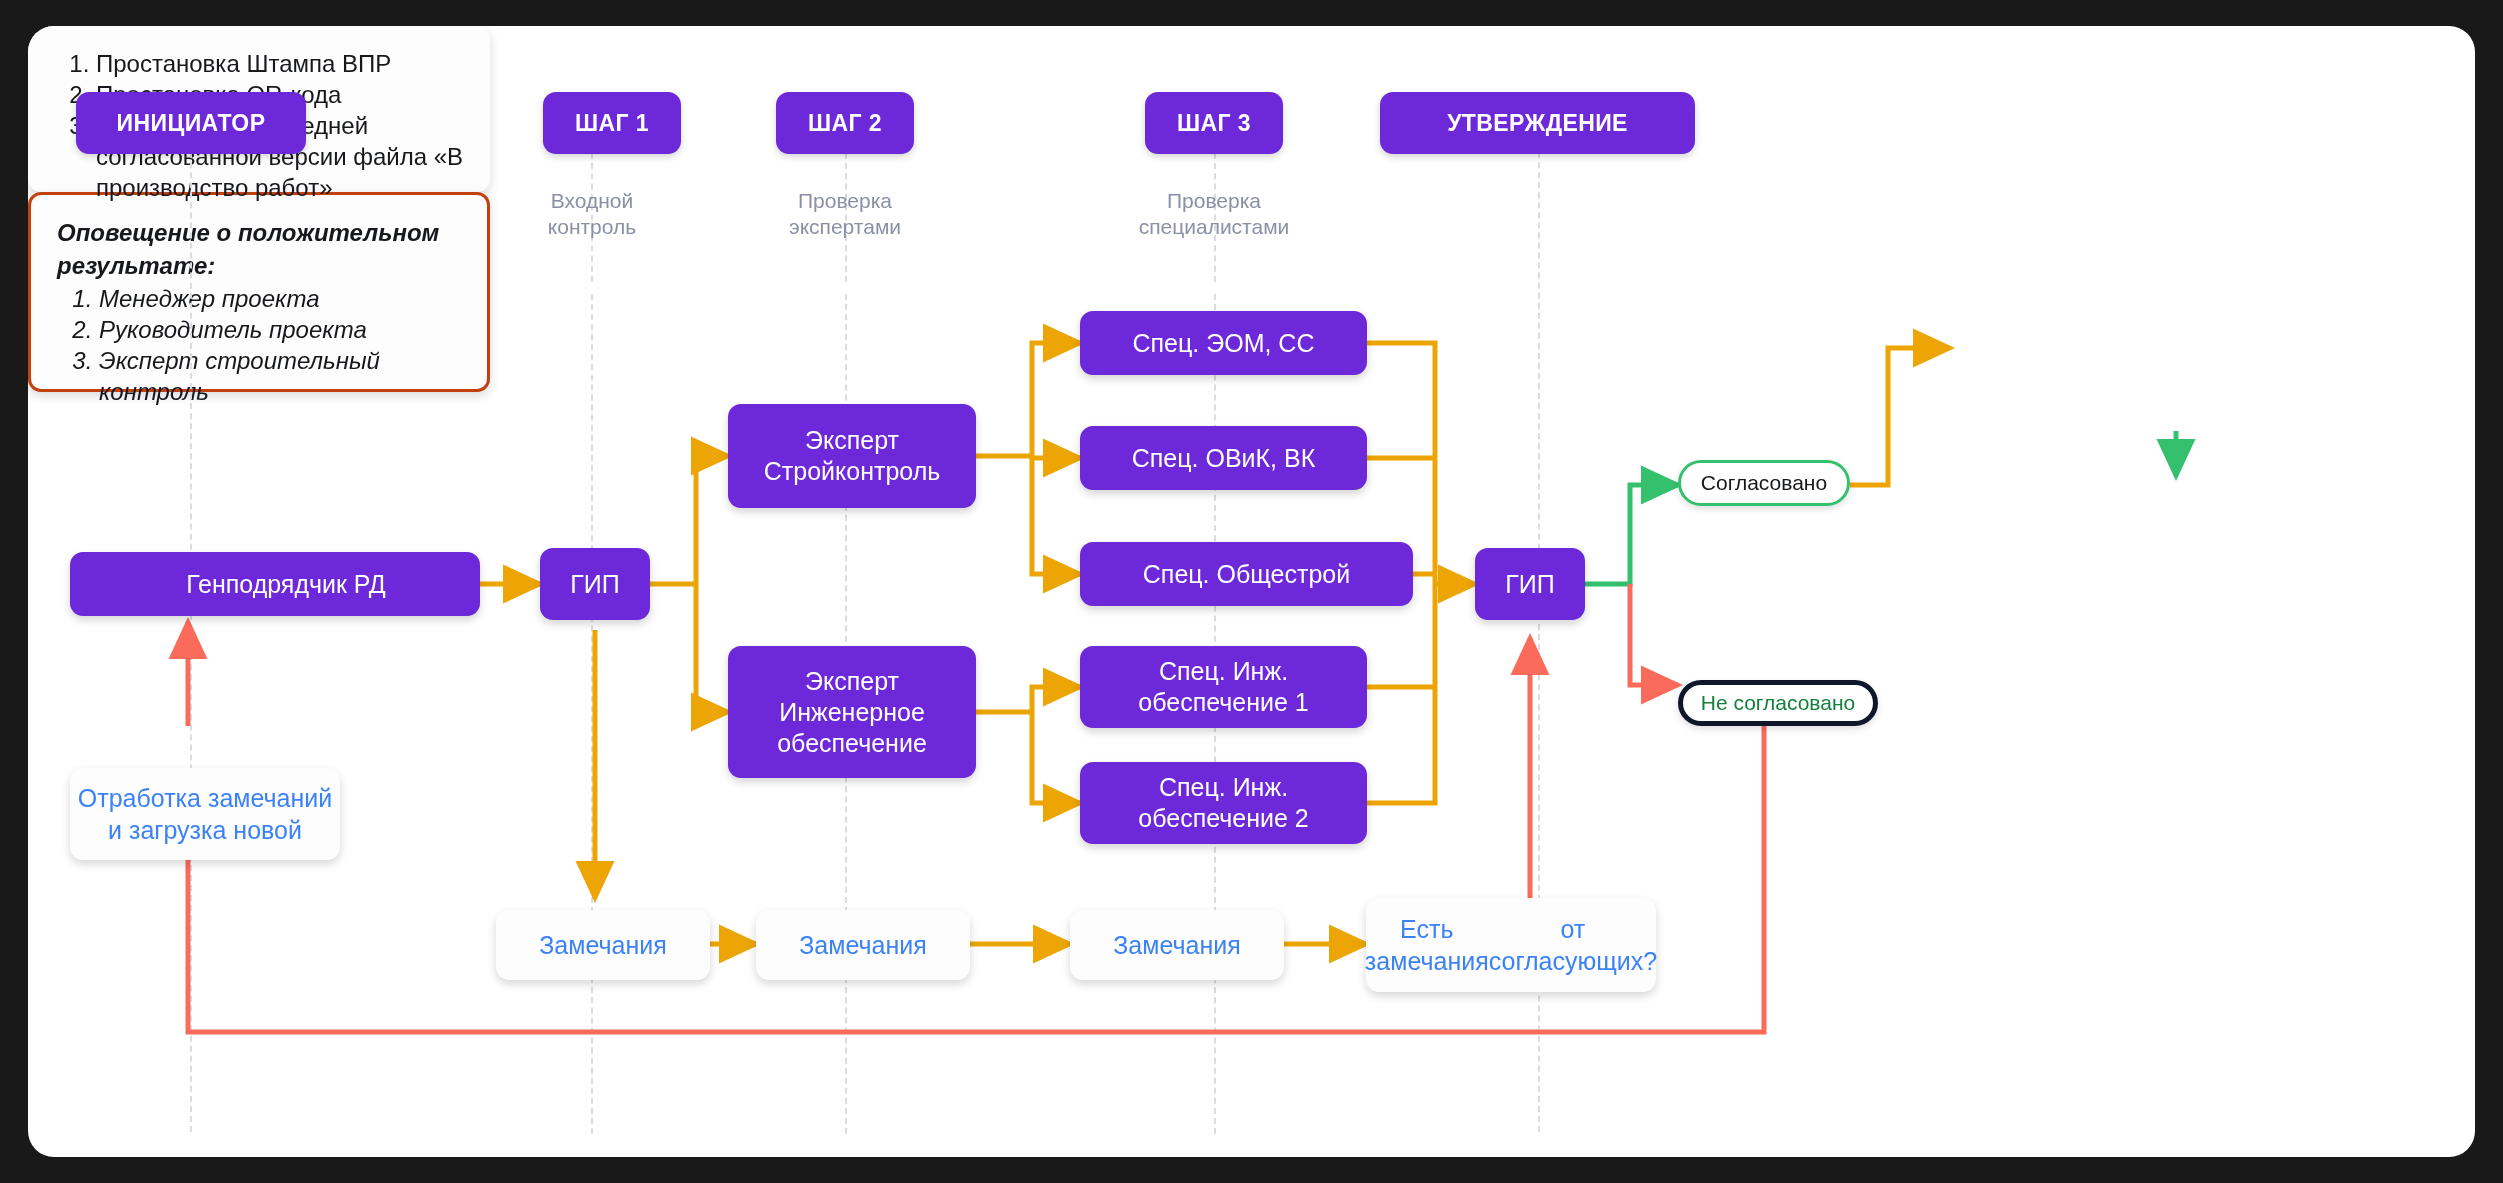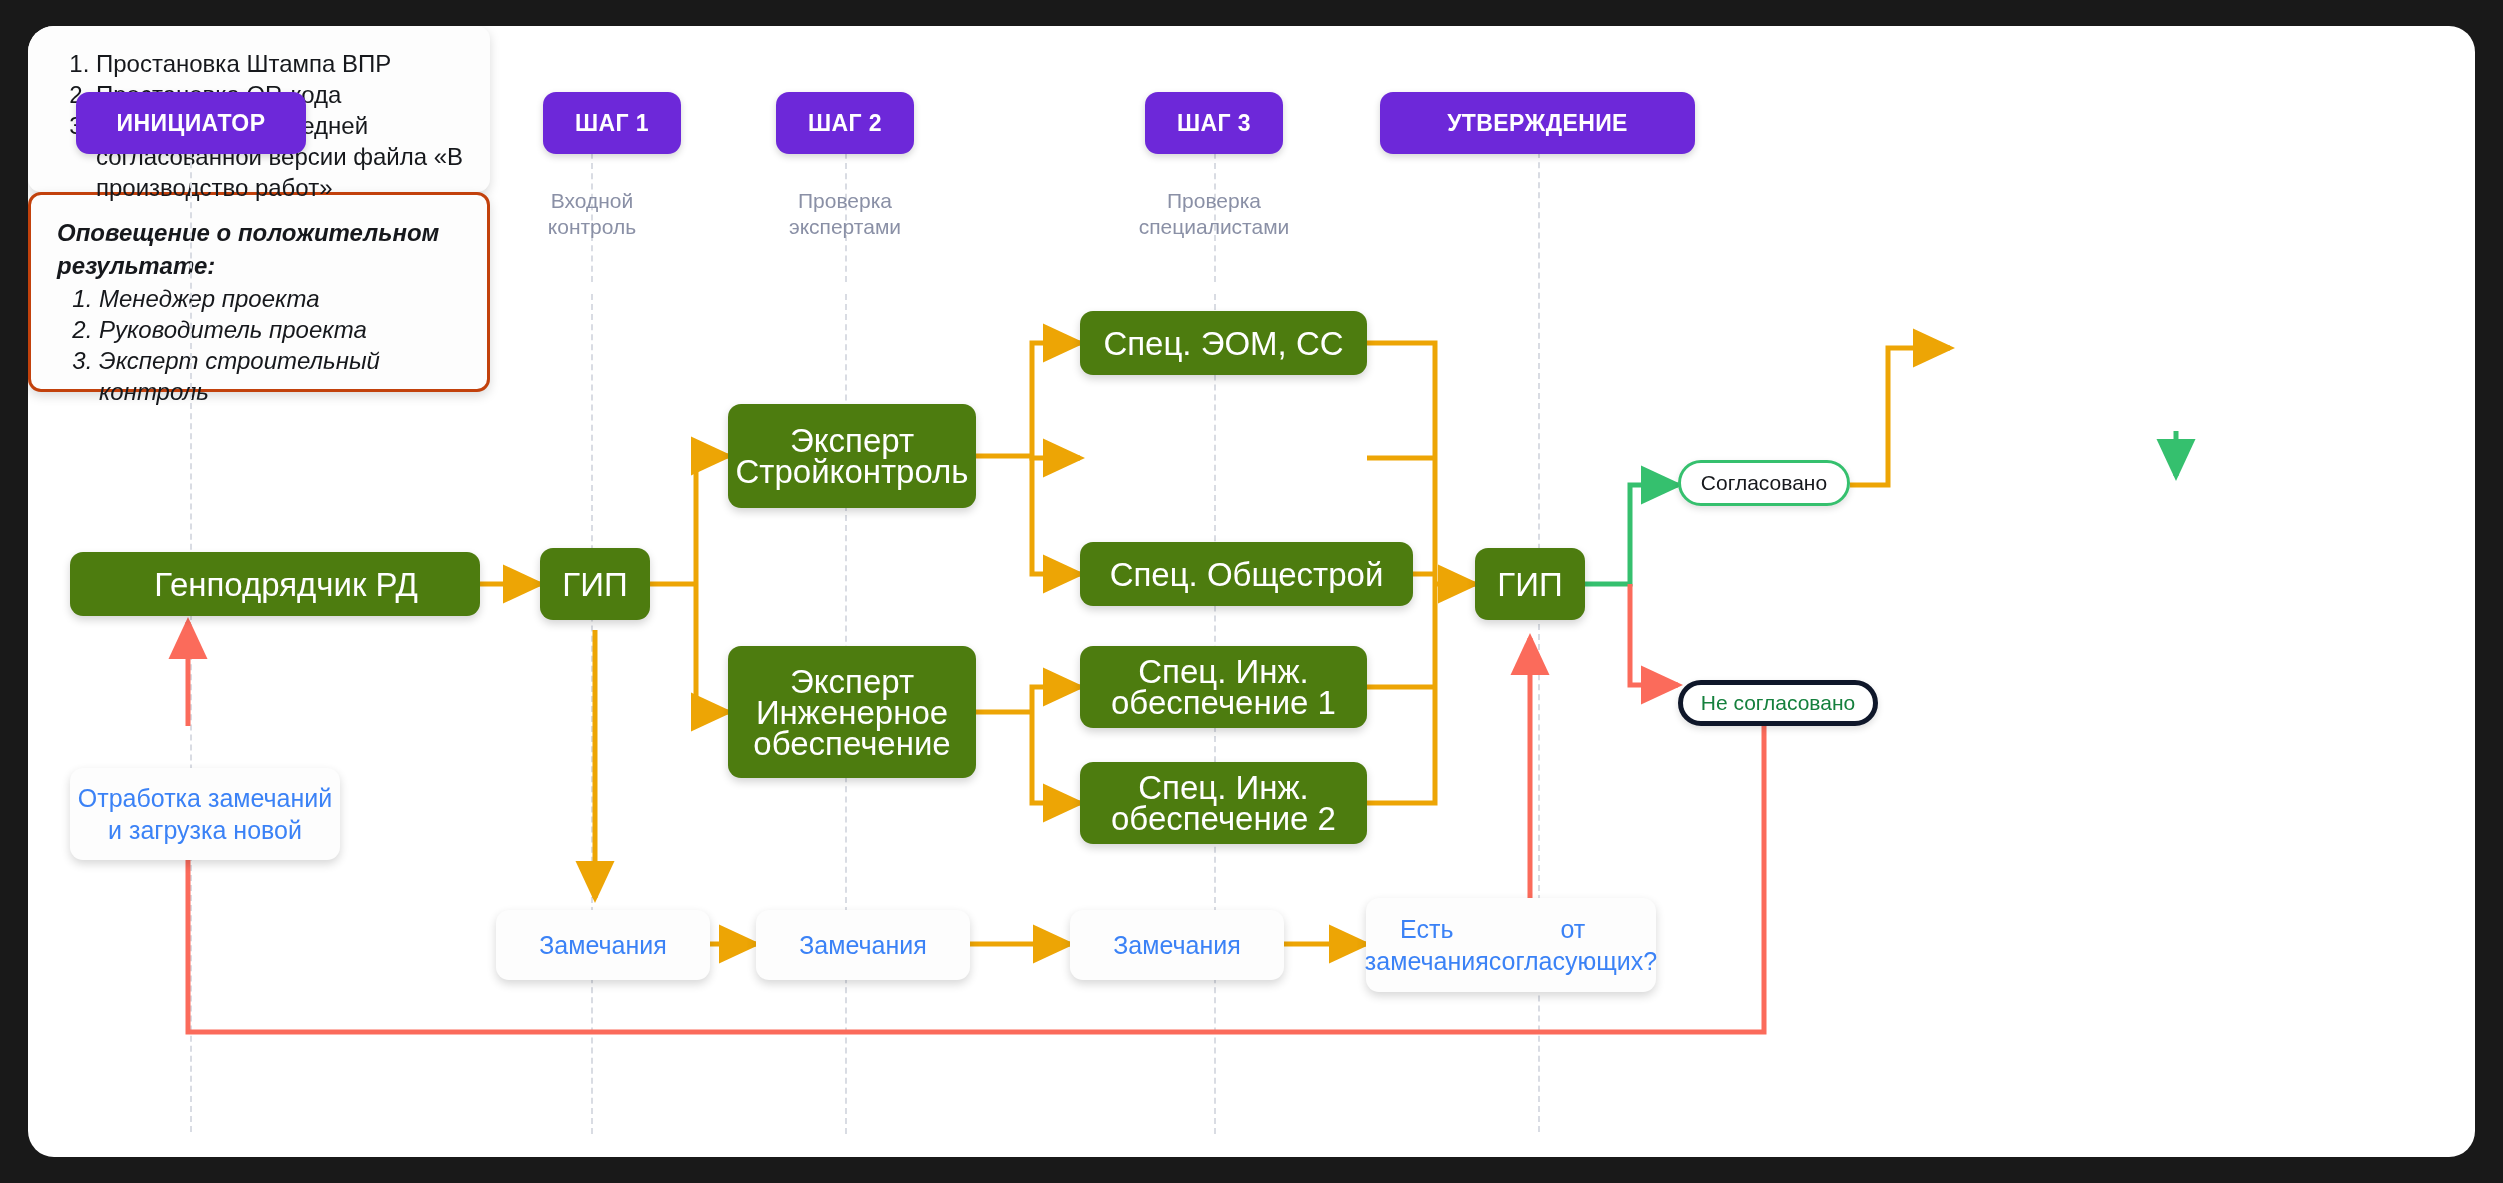--- a/index.html
+++ b/index.html
@@ -27,22 +27,22 @@
     background:#6d28d9;color:#ffffff;border-radius:13px;
     font-weight:bold;letter-spacing:.4px;
     box-shadow:0 3px 7px rgba(0,0,0,.17);
     font-size:23px;
   }
   .caption{
     color:#8a90a6;font-size:21px;line-height:26px;text-align:center;
     position:absolute;
   }
   .gbox{
-    background:#4d7c0f;color:#ffffff;border-radius:13px;
-    font-size:33px;line-height:31px;
+    background:#6d28d9;color:#ffffff;border-radius:13px;
+    font-size:25px;line-height:31px;
     box-shadow:0 4px 9px rgba(0,0,0,.17);
   }
   .wbox{
     background:#fdfdfd;color:#3b82f6;border-radius:13px;
     font-size:25px;line-height:32px;
     box-shadow:0 4px 10px rgba(0,0,0,.16);
   }
   .pill{
     background:#ffffff;border-radius:999px;font-size:21px;
     box-shadow:0 3px 7px rgba(0,0,0,.13);
@@ -162,20 +162,21 @@
       <span>Стройконтроль</span>
     </div>
 
     <div class="node gbox" style="left:700px;top:620px;width:248px;height:132px;flex-direction:column;">
       <span>Эксперт</span>
       <span>Инженерное</span>
       <span>обеспечение</span>
     </div>
 
     <div class="node gbox" style="left:1052px;top:285px;width:287px;height:64px;">Спец. ЭОМ, СС</div>
+    <div class="node gbox" style="left:1052px;top:400px;width:287px;height:64px;">Спец. ОВиК, ВК</div>
     <div class="node gbox" style="left:1052px;top:516px;width:333px;height:64px;">Спец. Общестрой</div>
 
     <div class="node gbox" style="left:1052px;top:620px;width:287px;height:82px;flex-direction:column;">
       <span>Спец. Инж.</span>
       <span>обеспечение 1</span>
     </div>
     <div class="node gbox" style="left:1052px;top:736px;width:287px;height:82px;flex-direction:column;">
       <span>Спец. Инж.</span>
       <span>обеспечение 2</span>
     </div>

